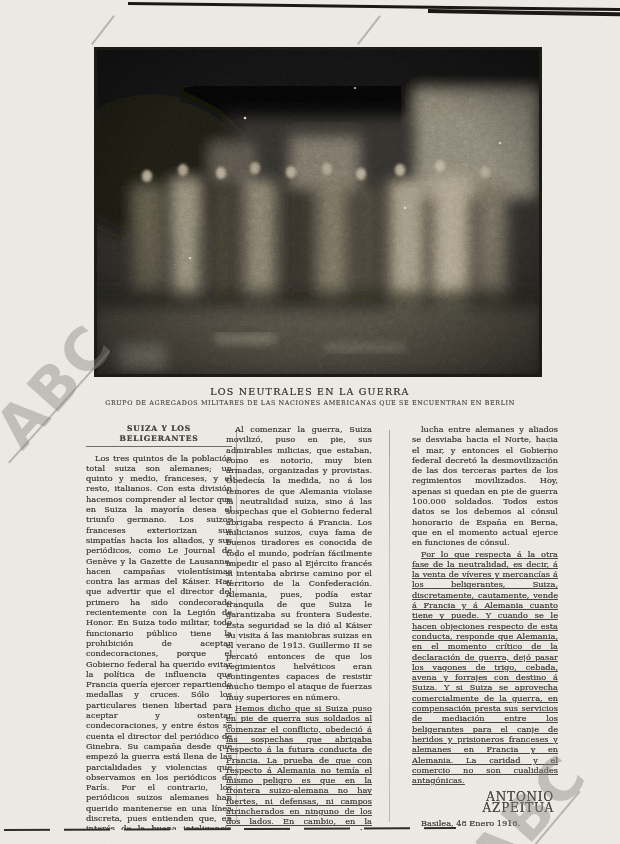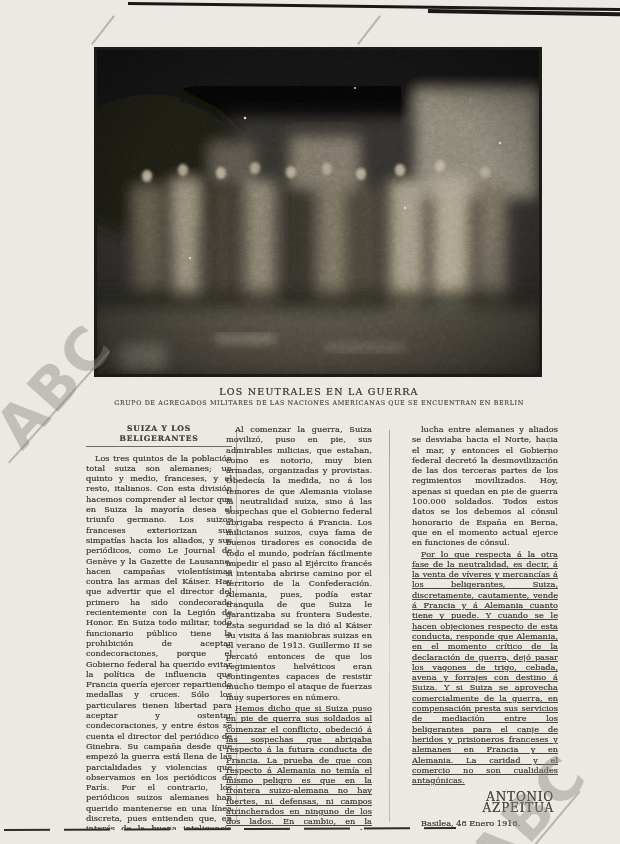--- a/index.html
+++ b/index.html
@@ -16,21 +16,21 @@
   .top-rule.b{left:428px;top:9px;width:196px;height:4px;transform:rotate(1deg);transform-origin:left top;}
   
   .bottom-rule{
     position:absolute;left:4px;top:828px;width:452px;height:2px;
     background:repeating-linear-gradient(90deg,#2a2722 0 46px,rgba(42,39,34,0) 46px 60px);
     transform:rotate(-0.25deg);pointer-events:none;
   }
   
   .photo{position:absolute;left:95px;top:48px;width:446px;height:328px;box-shadow:0 0 0 1px #17150f;background:#2b2925;}
   .photo svg{display:block;}
-  .caption{position:absolute;left:96px;top:386px;width:446px;text-align:center;}
+  .caption{position:absolute;left:87px;top:386px;width:446px;text-align:center;}
   .caption .t1{font-size:9.5px;letter-spacing:1.2px;color:#3b3934;text-shadow:0 0 .6px rgba(59,57,52,.8);}
   .caption .t2{font-size:6.4px;letter-spacing:.6px;margin-top:2px;color:#504d46;text-shadow:0 0 .5px rgba(80,77,70,.7);}
   
   .col{position:absolute;top:424px;width:146px;height:406px;overflow:hidden;
        font-size:8.2px;line-height:10.3px;text-align:justify;
        text-shadow:0 0 .55px rgba(69,66,60,.85);}
   #col1{left:86px;} #col2{left:226px;} #col3{left:412px;}
   .colrule{position:absolute;top:430px;width:1px;height:392px;pointer-events:none;
     background:linear-gradient(180deg,rgba(70,68,62,.45),rgba(70,68,62,.12) 55%,rgba(70,68,62,.32));}
   .colrule.r1{left:236px;} .colrule.r2{left:389px;}

